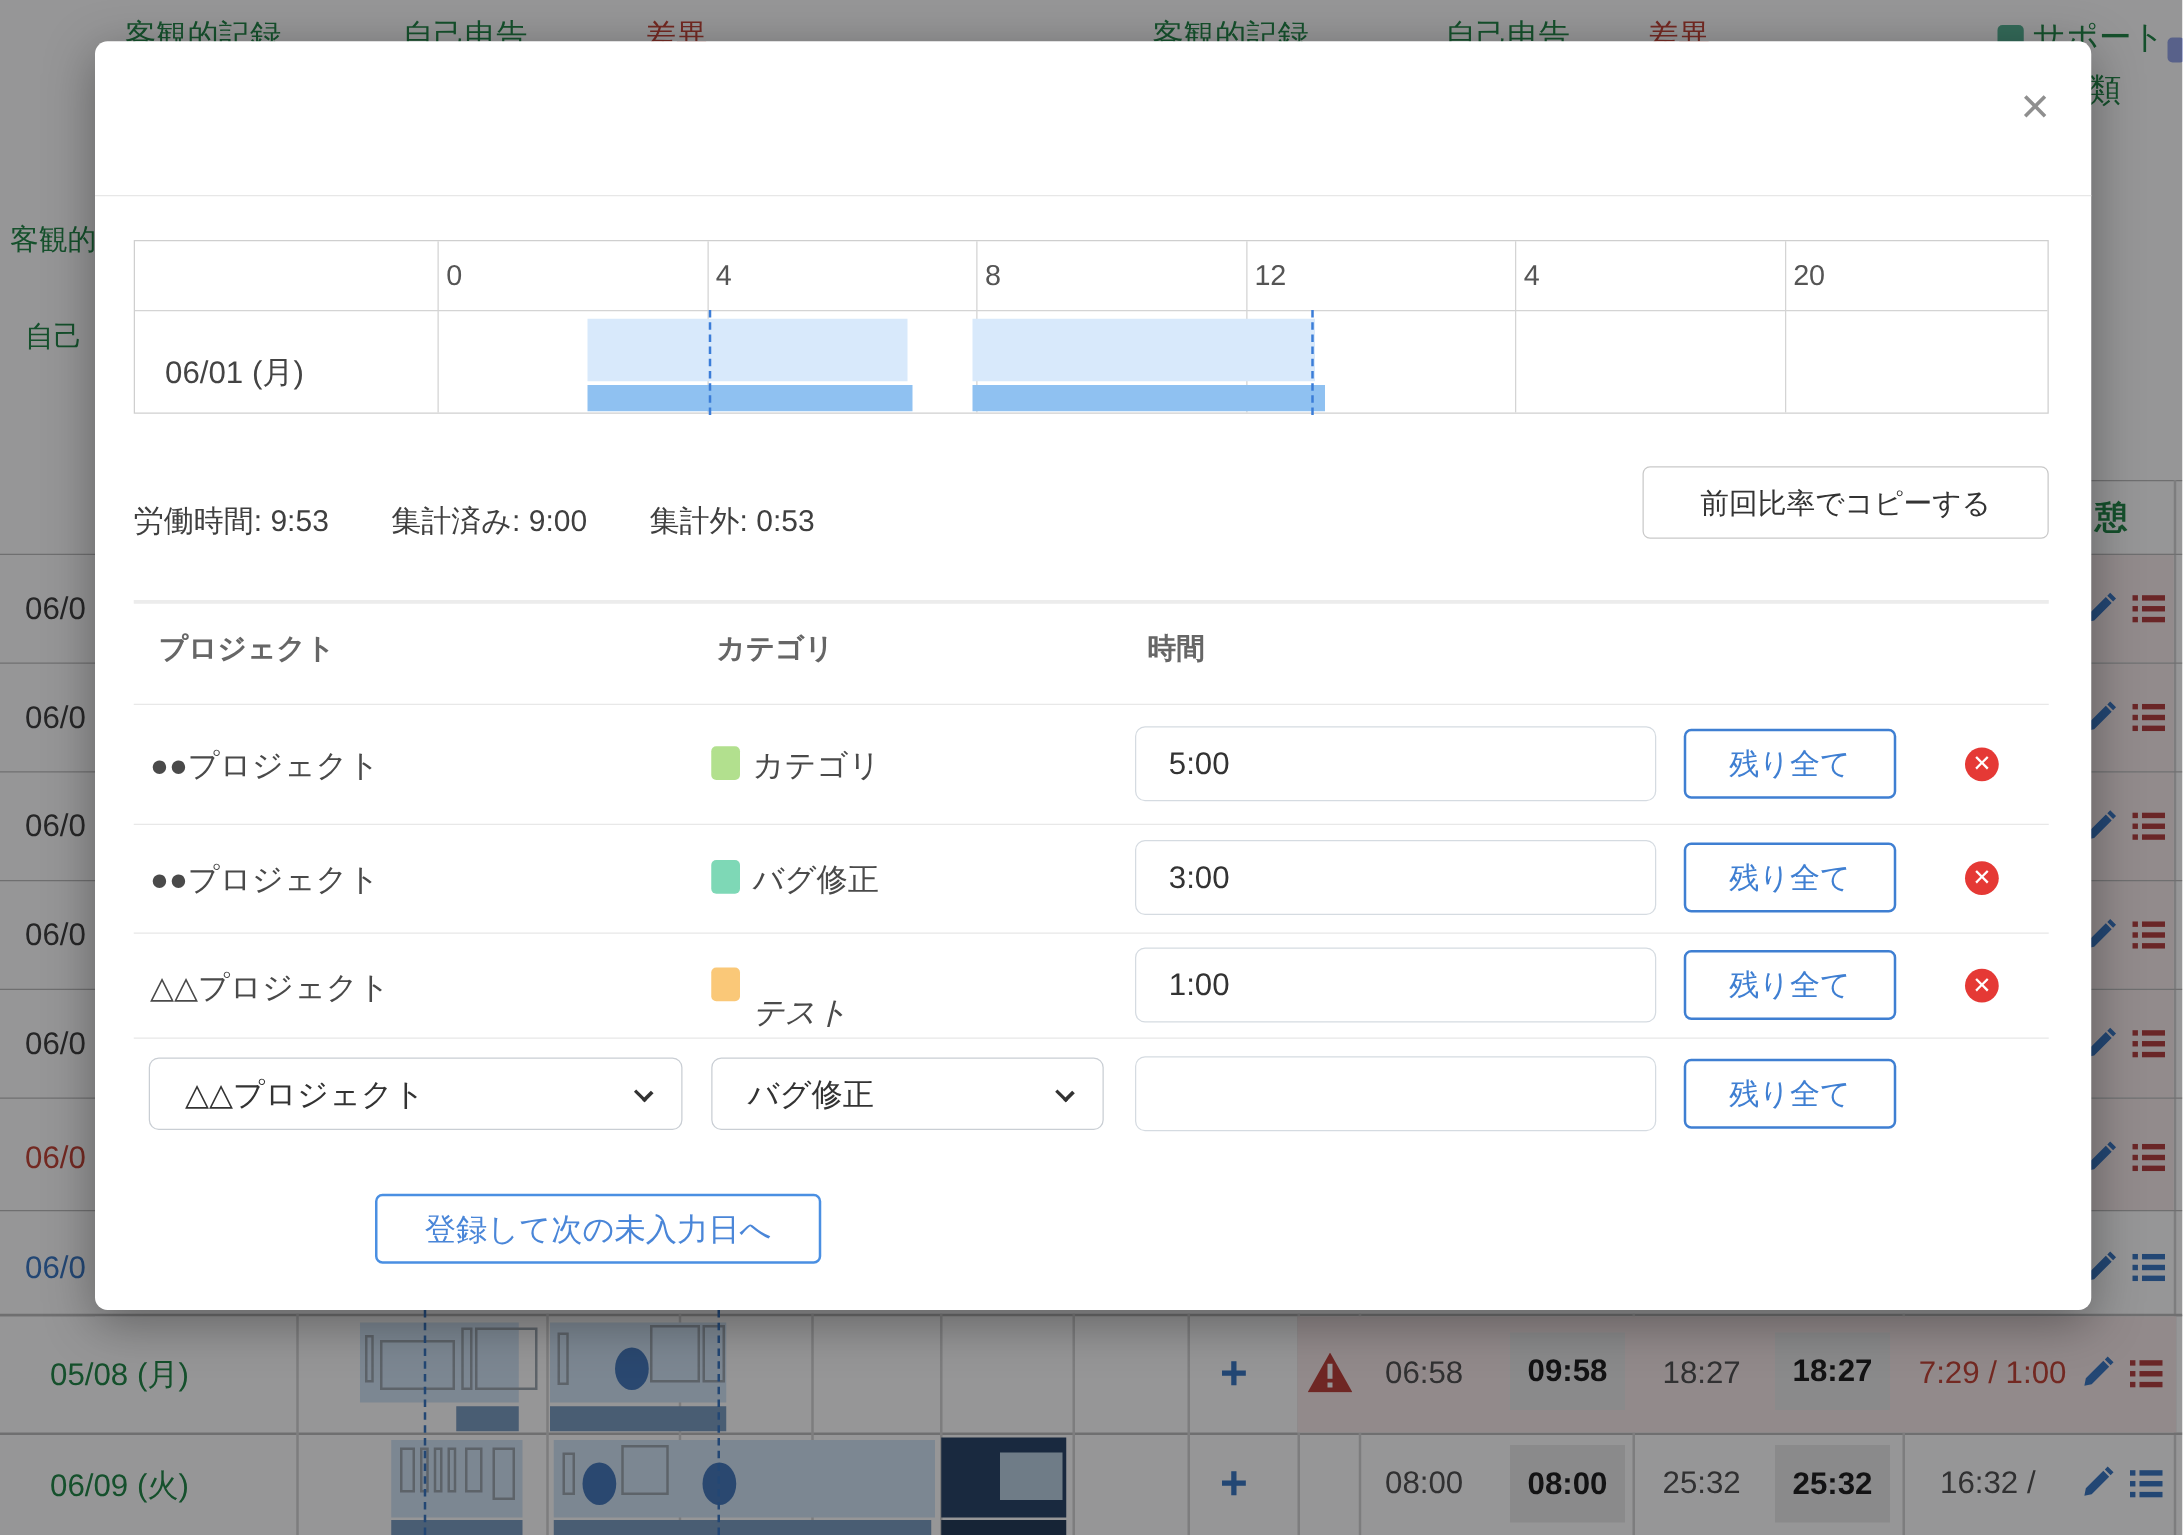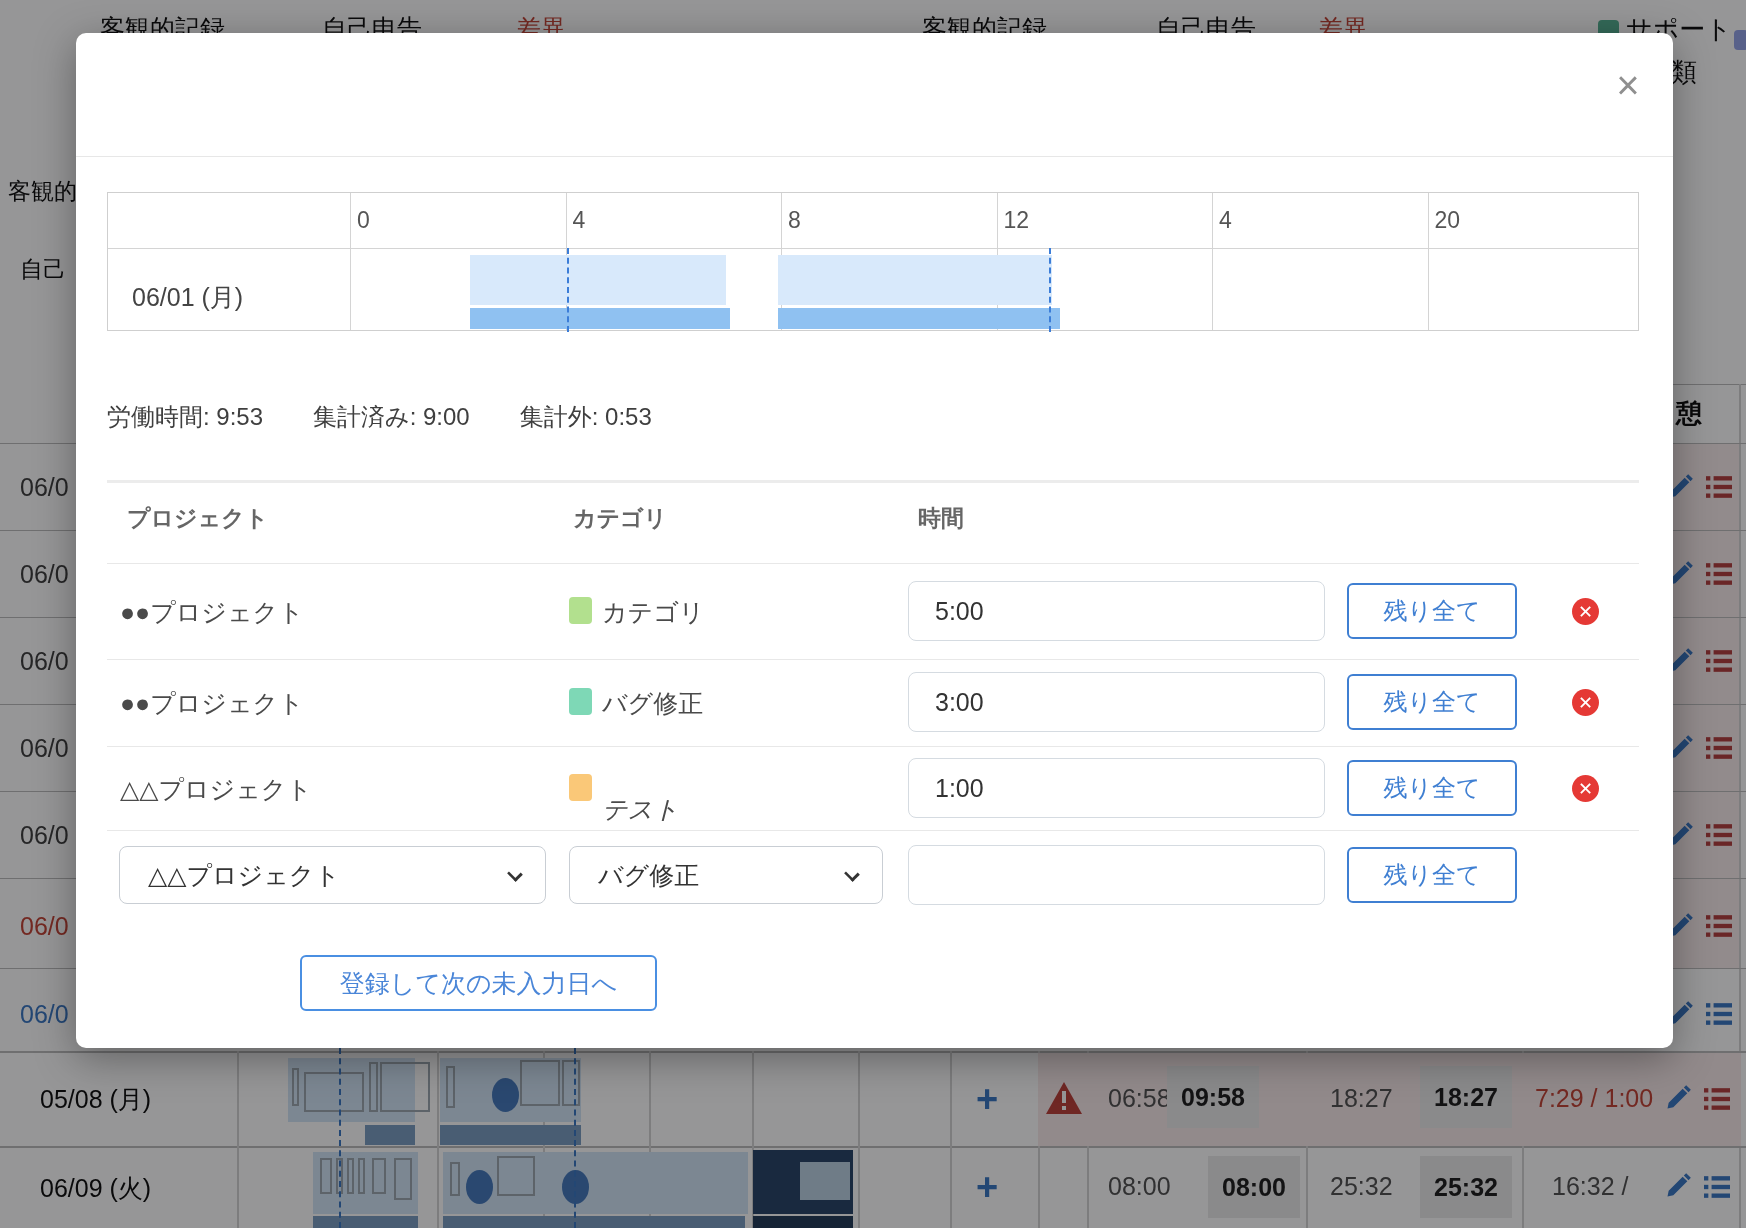--- a/index.html
+++ b/index.html
@@ -3,21 +3,21 @@
 <meta charset="utf-8">
 <style>
   * { margin:0; padding:0; box-sizing:border-box; }
   html,body { width:1746px; height:1228px; overflow:hidden; background:#fff;
     font-family:"Liberation Sans","DejaVu Sans",sans-serif; }
   #stage { position:relative; width:1746px; height:1228px; overflow:hidden; }
   .abs { position:absolute; }
 
   
   #bg { position:absolute; inset:0; background:#fff; }
-  .bg-text { position:absolute; color:#000000; white-space:nowrap; }
+  .bg-text { position:absolute; color:#15803d; white-space:nowrap; }
   .red-text { color:#c0392b; }
   .hline { position:absolute; background:#b9b9b9; height:2px; }
   .vline { position:absolute; background:#d2d2d2; width:2px; }
   .tint { position:absolute; background:#f8ecec; }
   .bar-light-bg { position:absolute; background:#cfe3f6; }
   .bar-dark-bg { position:absolute; background:#7397bd; }
   .bar-navy { position:absolute; background:#1d3a5f; }
   .obox { position:absolute; border:2px solid #98a2ac; background:transparent; }
   .bdot { position:absolute; background:#3b72b8; border-radius:50%; }
   .dash-v { position:absolute; width:0; border-left:2px dashed #2e6fc0; }
@@ -274,21 +274,21 @@
     <div class="obox" style="left:380px; top:1062px; width:50px; height:50px;"></div>
     <div class="obox" style="left:446px; top:1066px; width:9px; height:42px;"></div>
     <div class="obox" style="left:520px; top:1060px; width:40px; height:46px;"></div>
     <div class="obox" style="left:562px; top:1060px; width:18px; height:46px;"></div>
     <div class="bdot" style="left:492px; top:1078px; width:27px; height:34px;"></div>
     <div class="bar-dark-bg" style="left:365px; top:1125px; width:50px; height:20px;"></div>
     <div class="bar-dark-bg" style="left:440px; top:1125px; width:141px; height:20px;"></div>
     <div class="plus" style="left:976px; top:1080px;">+</div>
     <div class="warn-tri" style="left:1046px; top:1082px;"></div>
     <div class="time-txt" style="left:1108px; top:1084px;">06:58</div>
-    <div class="time-chip" style="left:1167px; top:1066px; width:92px; height:62px;">09:58</div>
+    <div class="time-chip" style="left:1208px; top:1066px; width:92px; height:62px;">09:58</div>
     <div class="time-txt" style="left:1330px; top:1084px;">18:27</div>
     <div class="time-chip" style="left:1420px; top:1066px; width:92px; height:62px;">18:27</div>
     <div class="time-txt red-text" style="left:1535px; top:1084px; color:#c0392b;">7:29 / 1:00</div>
     <div class="icon pencil" style="left:1664px; top:1084px;">
       <svg class="mini" width="28" height="28" viewBox="0 0 24 24" fill="currentColor">
           <path d="M3 21l1-5L16 4l4 4L8 20l-5 1zM17 3l2-2 4 4-2 2-4-4z"></path>
         </svg>
     </div>
     <div class="icon list-red" style="left:1702px; top:1086px;">
       <svg class="mini" width="30" height="26" viewBox="0 0 24 24" fill="currentColor">
@@ -373,20 +373,21 @@
         <div class="g-bar-dark" style="left: 670.306px; width: 281.227px;"></div>
         <div class="g-marker" style="left: 458.577px;"></div>
         <div class="g-marker" style="left: 940.759px;"></div>
       </div>
 
     <div id="stats">
       <span><span>労働時間</span>: <span>9:53</span></span>
       <span><span>集計済み</span>: <span>9:00</span></span>
       <span><span>集計外</span>: <span>0:53</span></span>
     </div>
+    <div id="copy-btn">前回比率でコピーする</div>
 
     <div class="divider" style="left:31px; top:447px; width:1532px; height:3px; background:#ececec;"></div>
 
     <div class="col-head" style="left:51px;">プロジェクト</div>
     <div class="col-head" style="left:497px;">カテゴリ</div>
     <div class="col-head" style="left:842px;">時間</div>
     <div class="divider" style="left:31px; top:530px; width:1532px; background:#e8e8e8;"></div>
 
     <div>
       <div class="proj-cell" style="top:563px;">●●プロジェクト</div>

